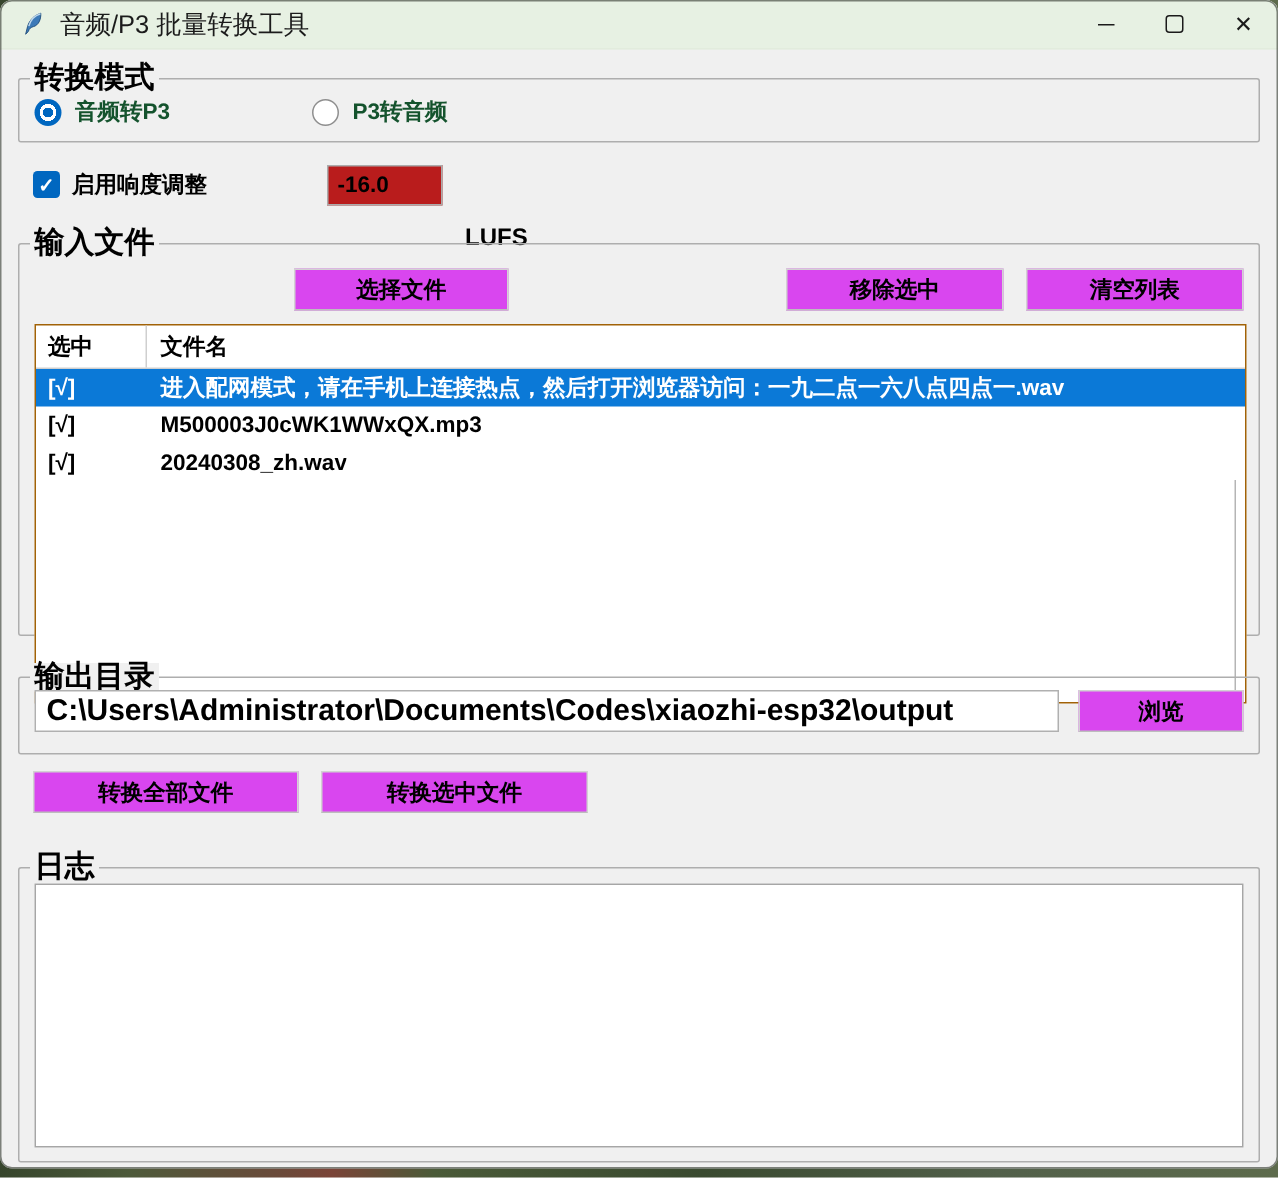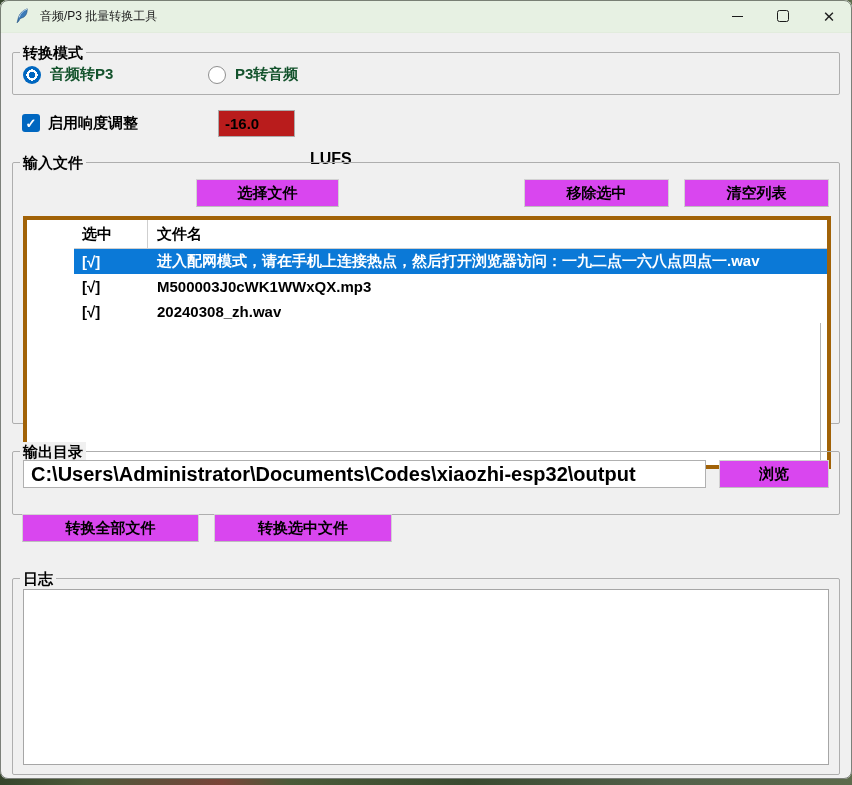--- a/index.html
+++ b/index.html
@@ -23,41 +23,41 @@
 
   
   .titlebar {
     height: 33px;
     background: #e7f1e3;
     display: flex; align-items: center;
     padding-left: 14px;
     border-bottom: 1px solid #e2ecdd;
   }
   .app-icon { width: 16px; height: 17px; flex: none; display: block; }
-  .title { font-size: 12px; color: #1b1b1b; margin-left: 10px; white-space: nowrap; }
+  .title { font-size: 17px; color: #1b1b1b; margin-left: 10px; white-space: nowrap; }
   .controls { margin-left: auto; display: flex; height: 100%; }
   .ctrl { width: 46px; height: 100%; display: flex; align-items: center; justify-content: center; color: #1b1b1b; }
   .min-glyph { width: 11px; height: 0; border-top: 1.5px solid #1b1b1b; }
   .max-glyph { width: 12px; height: 12px; border: 1.5px solid #1b1b1b; border-radius: 2.5px; }
   .close-glyph { font-size: 15px; line-height: 1; }
 
   
   .groupbox {
     position: absolute; left: 12px; width: 828px;
     border: 1px solid #aeaeae; border-radius: 2px;
   }
   .gb-label {
     position: absolute; top: -10px; left: 7px;
     background: #f0f0f0; padding: 0 3px;
-    font-size: 15px; font-weight: 700; color: #000; line-height: 19px;
+    font-size: 20px; font-weight: 700; color: #000; line-height: 19px;
     white-space: nowrap;
   }
   #gb-mode   { top: 52px;  height: 43px; }
   #gb-input  { top: 162px; height: 262px; }
-  #gb-output { top: 451px; height: 64px; }
+  #gb-output { top: 451px; height: 52px; }
   #gb-log    { top: 578px; height: 197px; }
 
   
   .radio-opt { position: absolute; top: 12px; display: flex; align-items: center; gap: 9px;
                font-size: 15px; font-weight: 700; color: #14532d; }
   #radio-opt-0 { left: 10px; }
   #radio-opt-1 { left: 195px; justify-content: center; }
   .radio { width: 18px; height: 18px; border-radius: 50%; flex: none; }
   .radio.sel {
     background: radial-gradient(circle, #0067c0 0 3.3px, #ffffff 3.3px 5.6px, #0067c0 5.6px);
@@ -92,21 +92,21 @@
   #btn-select { top: 16px; left: 183px; width: 143px; }
   #btn-remove { top: 16px; left: 511px; width: 145px; }
   #btn-clear  { top: 16px; left: 671px; width: 145px; }
   #btn-browse { top: 8px;  left: 706px; width: 110px; }
   #btn-conv-all { top: 514px; left: 22px;  width: 177px; }
   #btn-conv-sel { top: 514px; left: 214px; width: 178px; }
 
   
   .table {
     position: absolute; left: 10px; top: 53px; width: 808px; height: 253px;
-    background: #fff; border: 4px solid #a16207; padding-left: 47px;
+    background: #fff; border: 1px solid #a16207;
   }
   .thead { position: relative; height: 29px; display: flex; align-items: center;
            font-size: 15px; font-weight: 700; border-bottom: 1px solid #cfcfcf; }
   .th1 { width: 73px; padding-left: 8px; flex: none; }
   .th-div { position: absolute; left: 73px; top: 0; bottom: 0; width: 1px; background: #cfcfcf; }
   .th2 { padding-left: 10px; }
   .trow { height: 25px; display: flex; align-items: center; font-size: 15px; font-weight: 700; color: #000; }
   .trow .c1 { width: 73px; padding-left: 8px; flex: none; }
   .trow .c2 { padding-left: 10px; white-space: nowrap; overflow: hidden; }
   .trow.selected { background: #0b79d7; color: #fff; }

